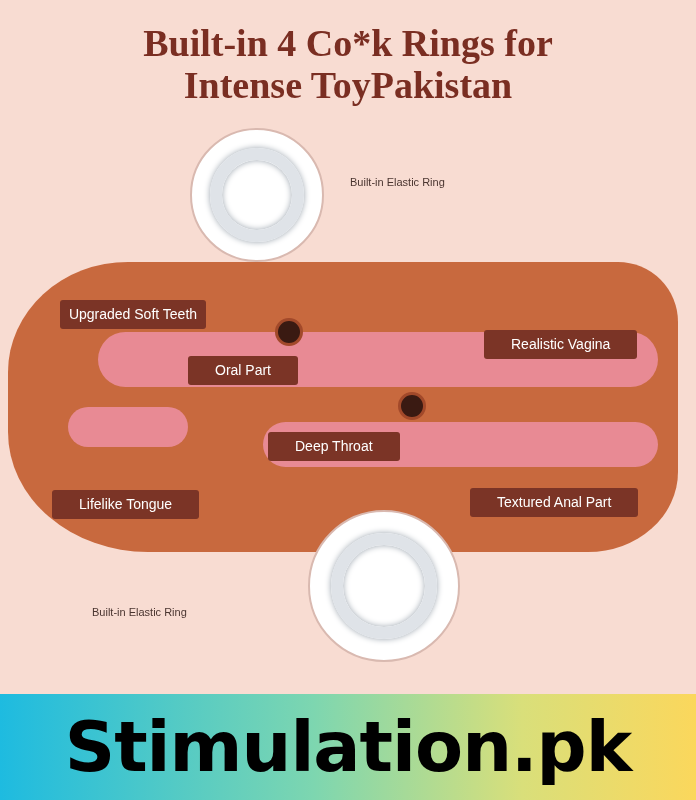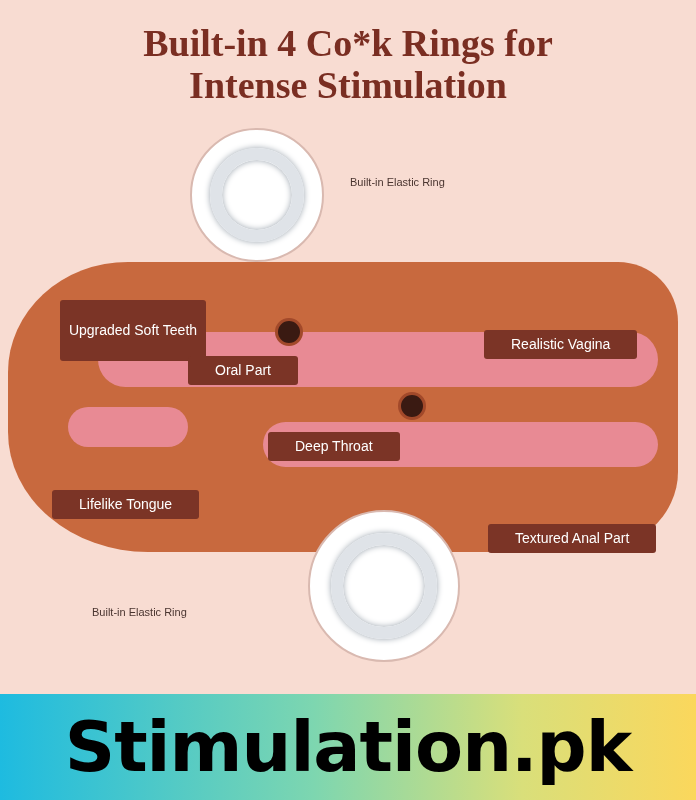--- a/index.html
+++ b/index.html
@@ -35,37 +35,37 @@
     background: #3a1a12; border: 3px solid #a2492a;
   }
   .callout-text {
     position: absolute; color: #4a3530; font-size: 11px;
   }
   .tag {
     position: absolute; background: #7b3426; color: #fff;
     font-size: 14px; line-height: 17px; text-align: center;
     padding: 6px 27px; border-radius: 3px; white-space: nowrap;
   }
-  .tag.two-line { white-space: normal; width: 130px; padding: 22px 8px; }
+  .tag.two-line { white-space: normal; width: 130px; padding: 6px 8px; }
   .footer {
     position: absolute; left: 0; top: 694px; width: 696px; height: 106px;
     background: linear-gradient(90deg, #1ebbe0 0%, #7dd6b0 45%, #d9df7a 75%, #fbd75c 100%);
     display: flex; align-items: center; justify-content: center;
   }
   .footer-text {
     font-family: "DejaVu Sans", sans-serif; font-weight: bold;
     font-size: 70px; color: #000; letter-spacing: -1px;
   }
 </style>
 </head>
 <body>
 
 <div class="title">
   <div>Built-in 4 Co*k Rings for</div>
-  <div>Intense Stimulation</div>
+  <div>Intense ToyPakistan</div>
 </div>
 
 <div class="diagram-body">
   <div class="channel" style="left:90px; top:70px; width:560px; height:55px;"></div>
   <div class="channel" style="left:255px; top:160px; width:395px; height:45px;"></div>
   <div class="channel" style="left:60px; top:145px; width:120px; height:40px;"></div>
 </div>
 
 <div class="port" style="left:275px; top:318px;"></div>
 <div class="port" style="left:398px; top:392px;"></div>
@@ -78,17 +78,17 @@
 <div class="ring-bubble" style="left:308px; top:510px; width:148px; height:148px;">
   <div class="ring-shape" style="width:82px; height:82px;"></div>
 </div>
 <div class="callout-text" style="left:92px; top:606px;">Built-in Elastic Ring</div>
 
 <div class="tag two-line" style="left:60px; top:300px;">Upgraded Soft Teeth</div>
 <div class="tag" style="left:188px; top:356px;">Oral Part</div>
 <div class="tag" style="left:484px; top:330px;">Realistic Vagina</div>
 <div class="tag" style="left:268px; top:432px;">Deep Throat</div>
 <div class="tag" style="left:52px; top:490px;">Lifelike Tongue</div>
-<div class="tag" style="left:488px; top:488px;margin-top:36px;">Textured Anal Part</div>
+<div class="tag" style="left:470px; top:488px;">Textured Anal Part</div>
 
 <div class="footer">
   <span class="footer-text">Stimulation.pk</span>
 </div>
 
 </body></html>

